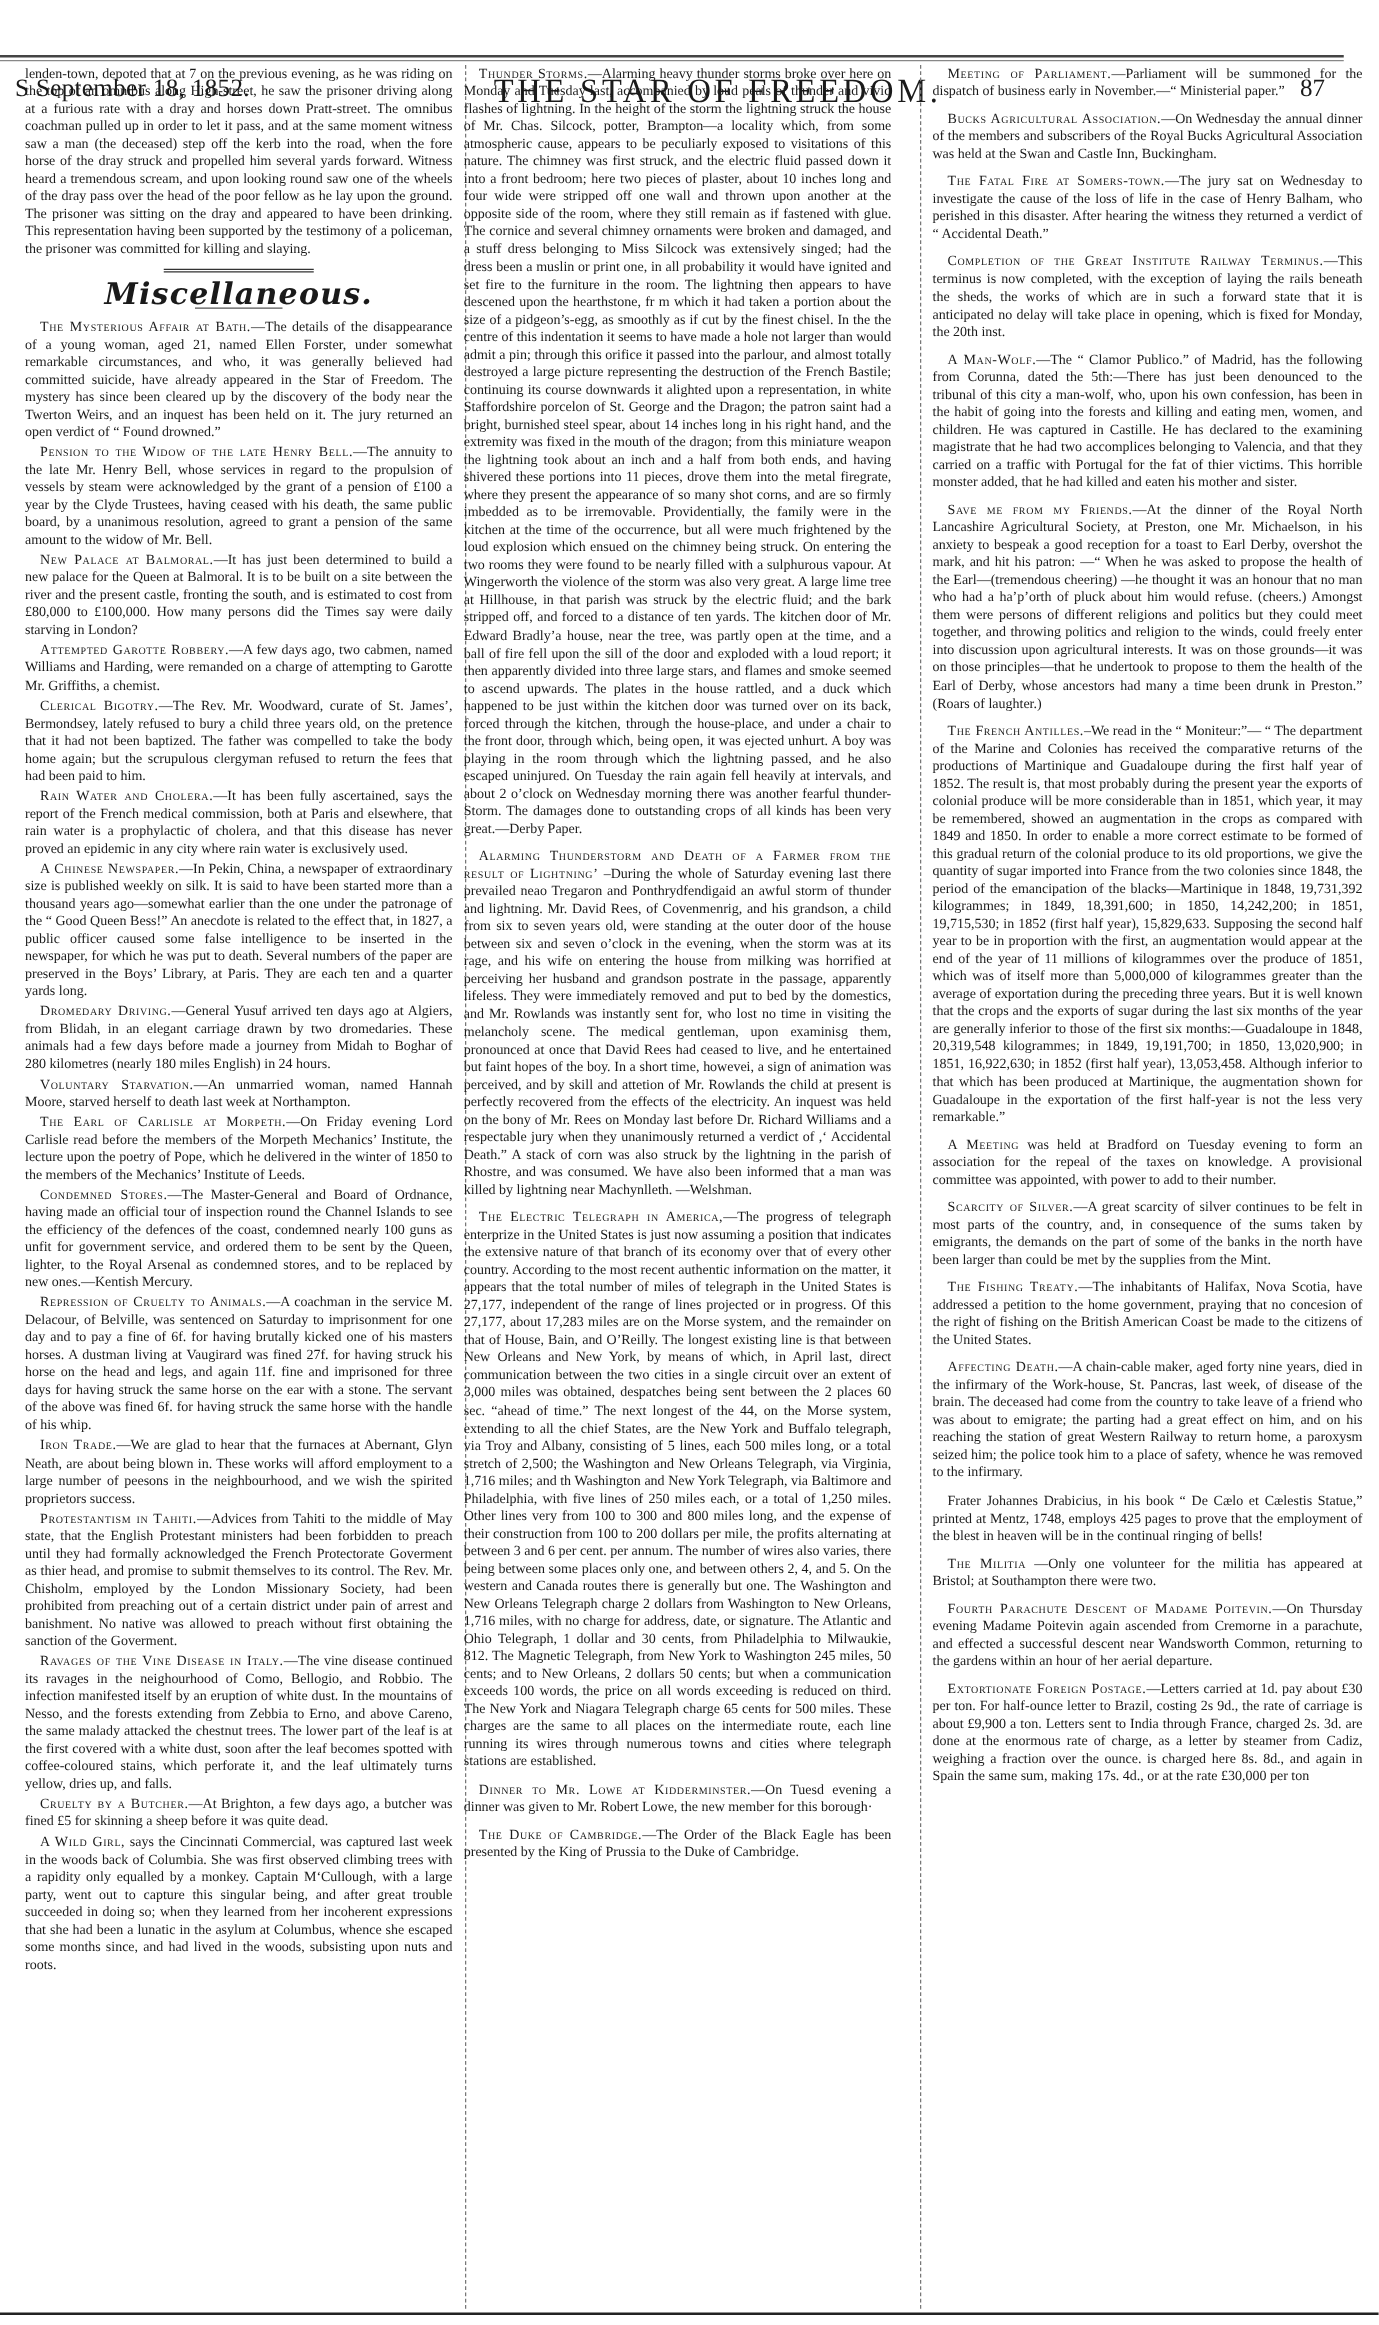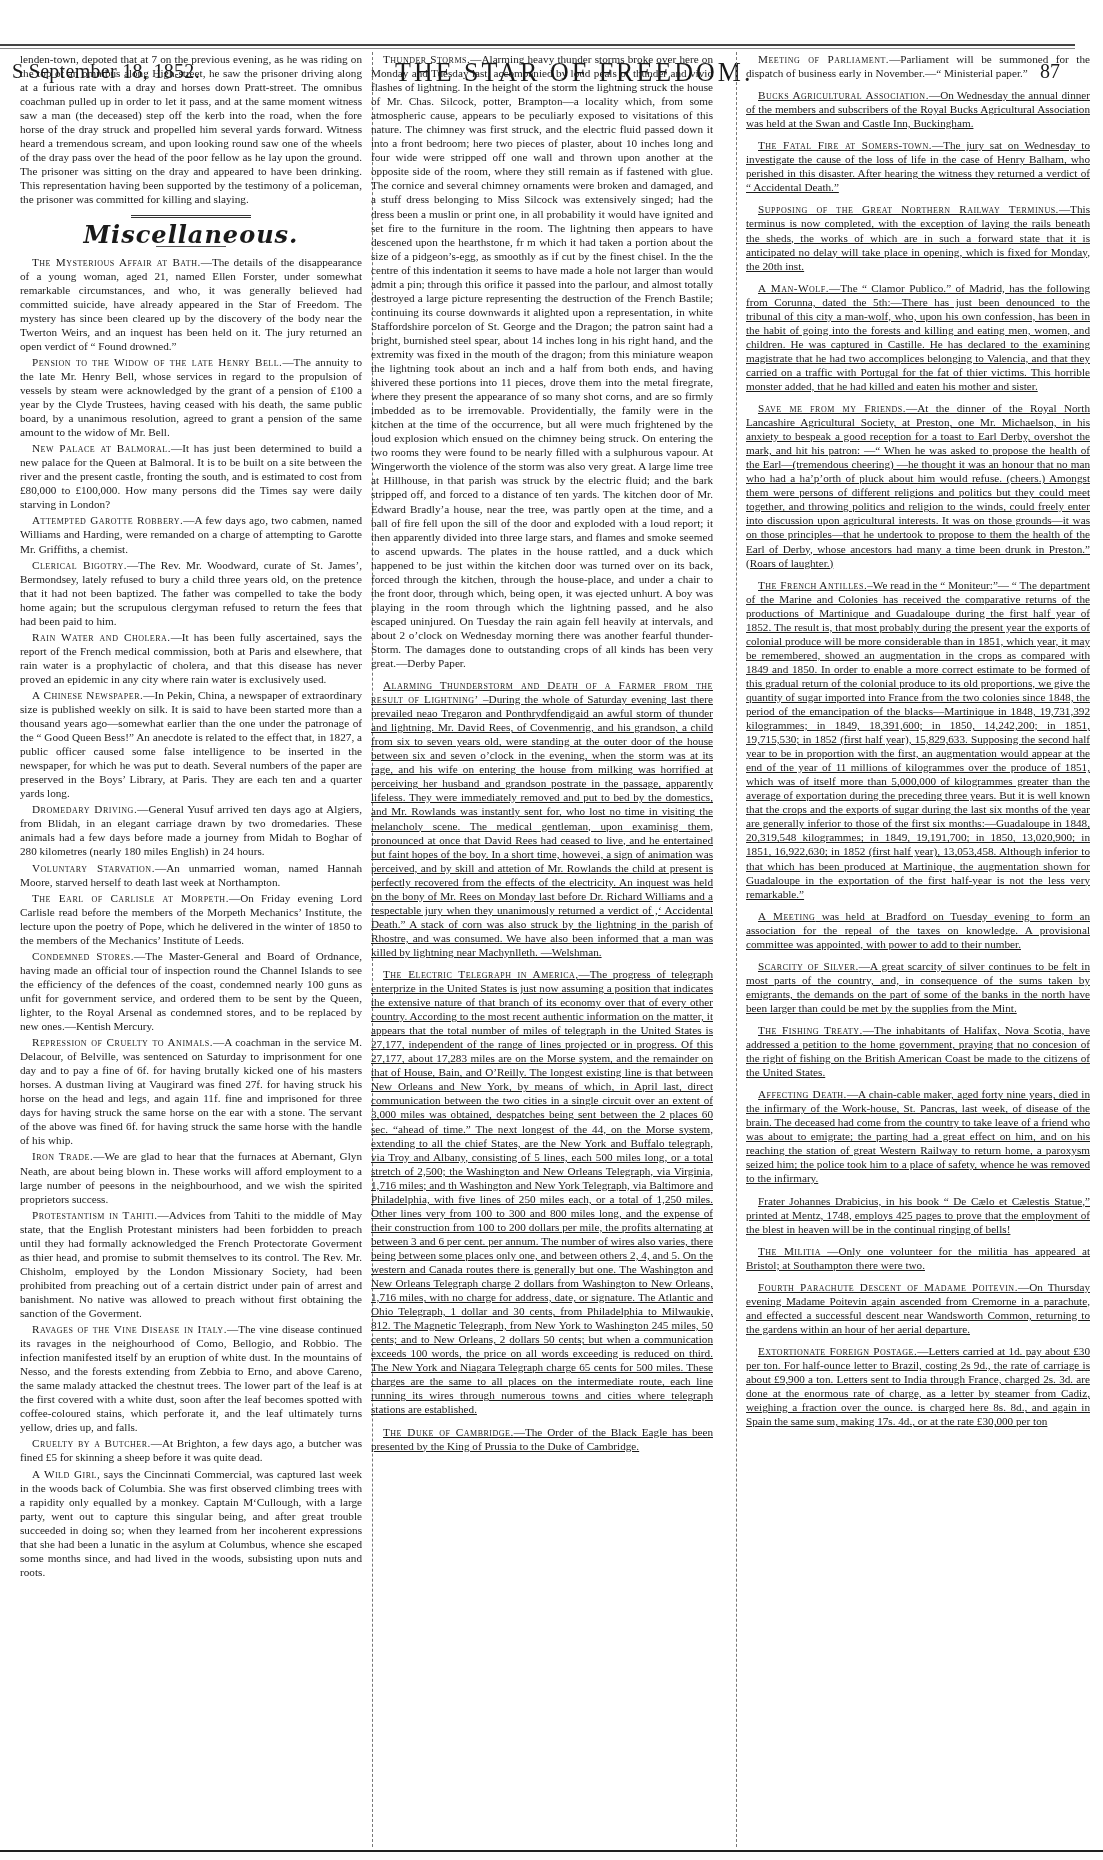--- a/index.html
+++ b/index.html
@@ -12,21 +12,21 @@
   .rule{position:absolute;left:0;top:44px;width:1075px;border-top:2px solid #444;}
   .rule2{position:absolute;left:0;top:48px;width:1075px;border-top:1px solid #888;}
   .col{position:absolute;top:52px;font-size:11.2px;line-height:14.05px;text-align:justify;}
   .col1{left:20px;width:342px;}
   .col2{left:371px;width:342px;}
   .col3{left:746px;width:344px;}
   .vline{position:absolute;top:52px;width:0;border-left:1px dashed #777;}
   .v1{left:372px;height:1795px;}
   .v2{left:736px;height:1795px;}
   p{margin:0 0 2px 0;text-indent:12px;hyphens:auto;}
-  p.gap{margin-top:8px;text-decoration:underline;}
+  p.gap{margin-top:8px;}
   .head{font-variant:small-caps;letter-spacing:0.5px;}
   .section{text-align:center;font-size:24px;font-weight:bold;margin:10px 0 4px;
            font-family:"DejaVu Serif",serif;letter-spacing:1px;font-style:italic;}
   .sec-rule{width:70px;margin:0 auto 8px;border-top:1px solid #555;}
   .short-rule{width:120px;margin:8px auto 4px;border-top:3px double #333;}
   .bottom{position:absolute;left:0;top:1850px;width:1103px;border-top:2px solid #222;}
 </style>
 </head>
 <body>
 
@@ -65,30 +65,31 @@
       <p><span class="head">Cruelty by a Butcher.</span><span>—At Brighton, a few days ago, a butcher was fined £5 for skinning a sheep before it was quite dead.</span></p>
       <p><span class="head">A Wild Girl,</span><span> says the Cincinnati Commercial, was captured last week in the woods back of Columbia. She was first observed climbing trees with a rapidity only equalled by a monkey. Captain M‘Cullough, with a large party, went out to capture this singular being, and after great trouble succeeded in doing so; when they learned from her incoherent expressions that she had been a lunatic in the asylum at Columbus, whence she escaped some months since, and had lived in the woods, subsisting upon nuts and roots.</span></p>
     </div>
 </div>
 
 <div class="col col2">
   <div id="c2">
       <p><span class="head">Thunder Storms.</span><span>—Alarming heavy thunder storms broke over here on Monday and Tuesday last, accompanied by loud peals of thunder and vivid flashes of lightning. In the height of the storm the lightning struck the house of Mr. Chas. Silcock, potter, Brampton—a locality which, from some atmospheric cause, appears to be peculiarly exposed to visitations of this nature. The chimney was first struck, and the electric fluid passed down it into a front bedroom; here two pieces of plaster, about 10 inches long and four wide were stripped off one wall and thrown upon another at the opposite side of the room, where they still remain as if fastened with glue. The cornice and several chimney ornaments were broken and damaged, and a stuff dress belonging to Miss Silcock was extensively singed; had the dress been a muslin or print one, in all probability it would have ignited and set fire to the furniture in the room. The lightning then appears to have descened upon the hearthstone, fr m which it had taken a portion about the size of a pidgeon’s-egg, as smoothly as if cut by the finest chisel. In the the centre of this indentation it seems to have made a hole not larger than would admit a pin; through this orifice it passed into the parlour, and almost totally destroyed a large picture representing the destruction of the French Bastile; continuing its course downwards it alighted upon a representation, in white Staffordshire porcelon of St. George and the Dragon; the patron saint had a bright, burnished steel spear, about 14 inches long in his right hand, and the extremity was fixed in the mouth of the dragon; from this miniature weapon the lightning took about an inch and a half from both ends, and having shivered these portions into 11 pieces, drove them into the metal firegrate, where they present the appearance of so many shot corns, and are so firmly imbedded as to be irremovable. Providentially, the family were in the kitchen at the time of the occurrence, but all were much frightened by the loud explosion which ensued on the chimney being struck. On entering the two rooms they were found to be nearly filled with a sulphurous vapour. At Wingerworth the violence of the storm was also very great. A large lime tree at Hillhouse, in that parish was struck by the electric fluid; and the bark stripped off, and forced to a distance of ten yards. The kitchen door of Mr. Edward Bradly’a house, near the tree, was partly open at the time, and a ball of fire fell upon the sill of the door and exploded with a loud report; it then apparently divided into three large stars, and flames and smoke seemed to ascend upwards. The plates in the house rattled, and a duck which happened to be just within the kitchen door was turned over on its back, forced through the kitchen, through the house-place, and under a chair to the front door, through which, being open, it was ejected unhurt. A boy was playing in the room through which the lightning passed, and he also escaped uninjured. On Tuesday the rain again fell heavily at intervals, and about 2 o’clock on Wednesday morning there was another fearful thunder-Storm. The damages done to outstanding crops of all kinds has been very great.—Derby Paper.</span></p>
       <p class="gap"><span class="head">Alarming Thunderstorm and Death of a Farmer from the result of Lightning’</span><span> –During the whole of Saturday evening last there prevailed neao Tregaron and Ponthrydfendigaid an awful storm of thunder and lightning. Mr. David Rees, of Covenmenrig, and his grandson, a child from six to seven years old, were standing at the outer door of the house between six and seven o’clock in the evening, when the storm was at its rage, and his wife on entering the house from milking was horrified at perceiving her husband and grandson postrate in the passage, apparently lifeless. They were immediately removed and put to bed by the domestics, and Mr. Rowlands was instantly sent for, who lost no time in visiting the melancholy scene. The medical gentleman, upon examinisg them, pronounced at once that David Rees had ceased to live, and he entertained but faint hopes of the boy. In a short time, howevei, a sign of animation was perceived, and by skill and attetion of Mr. Rowlands the child at present is perfectly recovered from the effects of the electricity. An inquest was held on the bony of Mr. Rees on Monday last before Dr. Richard Williams and a respectable jury when they unanimously returned a verdict of ,‘ Accidental Death.” A stack of corn was also struck by the lightning in the parish of Rhostre, and was consumed. We have also been informed that a man was killed by lightning near Machynlleth. —Welshman.</span></p>
       <p class="gap"><span class="head">The Electric Telegraph in America,</span><span>—The progress of telegraph enterprize in the United States is just now assuming a position that indicates the extensive nature of that branch of its economy over that of every other country. According to the most recent authentic information on the matter, it appears that the total number of miles of telegraph in the United States is 27,177, independent of the range of lines projected or in progress. Of this 27,177, about 17,283 miles are on the Morse system, and the remainder on that of House, Bain, and O’Reilly. The longest existing line is that between New Orleans and New York, by means of which, in April last, direct communication between the two cities in a single circuit over an extent of 3,000 miles was obtained, despatches being sent between the 2 places 60 sec. “ahead of time.” The next longest of the 44, on the Morse system, extending to all the chief States, are the New York and Buffalo telegraph, via Troy and Albany, consisting of 5 lines, each 500 miles long, or a total stretch of 2,500; the Washington and New Orleans Telegraph, via Virginia, 1,716 miles; and th Washington and New York Telegraph, via Baltimore and Philadelphia, with five lines of 250 miles each, or a total of 1,250 miles. Other lines very from 100 to 300 and 800 miles long, and the expense of their construction from 100 to 200 dollars per mile, the profits alternating at between 3 and 6 per cent. per annum. The number of wires also varies, there being between some places only one, and between others 2, 4, and 5. On the western and Canada routes there is generally but one. The Washington and New Orleans Telegraph charge 2 dollars from Washington to New Orleans, 1,716 miles, with no charge for address, date, or signature. The Atlantic and Ohio Telegraph, 1 dollar and 30 cents, from Philadelphia to Milwaukie, 812. The Magnetic Telegraph, from New York to Washington 245 miles, 50 cents; and to New Orleans, 2 dollars 50 cents; but when a communication exceeds 100 words, the price on all words exceeding is reduced on third. The New York and Niagara Telegraph charge 65 cents for 500 miles. These charges are the same to all places on the intermediate route, each line running its wires through numerous towns and cities where telegraph stations are established.</span></p>
+      <p class="gap"><span class="head">Dinner to Mr. Lowe at Kidderminster.</span><span>—On Tuesd evening a dinner was given to Mr. Robert Lowe, the new member for this borough·</span></p>
       <p class="gap"><span class="head">The Duke of Cambridge.</span><span>—The Order of the Black Eagle has been presented by the King of Prussia to the Duke of Cambridge.</span></p>
     </div>
 </div>
 
 <div class="col col3">
   <div id="c3">
       <p><span class="head">Meeting of Parliament.</span><span>—Parliament will be summoned for the dispatch of business early in November.—“ Ministerial paper.”</span></p>
       <p class="gap"><span class="head">Bucks Agricultural Association.</span><span>—On Wednesday the annual dinner of the members and subscribers of the Royal Bucks Agricultural Association was held at the Swan and Castle Inn, Buckingham.</span></p>
       <p class="gap"><span class="head">The Fatal Fire at Somers-town.</span><span>—The jury sat on Wednesday to investigate the cause of the loss of life in the case of Henry Balham, who perished in this disaster. After hearing the witness they returned a verdict of “ Accidental Death.”</span></p>
-      <p class="gap"><span class="head">Supposing of the Great Northern Railway Terminus.</span><span>—This terminus is now completed, with the exception of laying the rails beneath the sheds, the works of which are in such a forward state that it is anticipated no delay will take place in opening, which is fixed for Monday, the 20th inst.</span></p>
+      <p class="gap"><span class="head">Completion of the Great Institute Railway Terminus.</span><span>—This terminus is now completed, with the exception of laying the rails beneath the sheds, the works of which are in such a forward state that it is anticipated no delay will take place in opening, which is fixed for Monday, the 20th inst.</span></p>
       <p class="gap"><span class="head">A Man-Wolf.</span><span>—The “ Clamor Publico.” of Madrid, has the following from Corunna, dated the 5th:—There has just been denounced to the tribunal of this city a man-wolf, who, upon his own confession, has been in the habit of going into the forests and killing and eating men, women, and children. He was captured in Castille. He has declared to the examining magistrate that he had two accomplices belonging to Valencia, and that they carried on a traffic with Portugal for the fat of thier victims. This horrible monster added, that he had killed and eaten his mother and sister.</span></p>
       <p class="gap"><span class="head">Save me from my Friends.</span><span>—At the dinner of the Royal North Lancashire Agricultural Society, at Preston, one Mr. Michaelson, in his anxiety to bespeak a good reception for a toast to Earl Derby, overshot the mark, and hit his patron: —“ When he was asked to propose the health of the Earl—(tremendous cheering) —he thought it was an honour that no man who had a ha’p’orth of pluck about him would refuse. (cheers.) Amongst them were persons of different religions and politics but they could meet together, and throwing politics and religion to the winds, could freely enter into discussion upon agricultural interests. It was on those grounds—it was on those principles—that he undertook to propose to them the health of the Earl of Derby, whose ancestors had many a time been drunk in Preston.” (Roars of laughter.)</span></p>
       <p class="gap"><span class="head">The French Antilles.</span><span>–We read in the “ Moniteur:”— “ The department of the Marine and Colonies has received the comparative returns of the productions of Martinique and Guadaloupe during the first half year of 1852. The result is, that most probably during the present year the exports of colonial produce will be more considerable than in 1851, which year, it may be remembered, showed an augmentation in the crops as compared with 1849 and 1850. In order to enable a more correct estimate to be formed of this gradual return of the colonial produce to its old proportions, we give the quantity of sugar imported into France from the two colonies since 1848, the period of the emancipation of the blacks—Martinique in 1848, 19,731,392 kilogrammes; in 1849, 18,391,600; in 1850, 14,242,200; in 1851, 19,715,530; in 1852 (first half year), 15,829,633. Supposing the second half year to be in proportion with the first, an augmentation would appear at the end of the year of 11 millions of kilogrammes over the produce of 1851, which was of itself more than 5,000,000 of kilogrammes greater than the average of exportation during the preceding three years. But it is well known that the crops and the exports of sugar during the last six months of the year are generally inferior to those of the first six months:—Guadaloupe in 1848, 20,319,548 kilogrammes; in 1849, 19,191,700; in 1850, 13,020,900; in 1851, 16,922,630; in 1852 (first half year), 13,053,458. Although inferior to that which has been produced at Martinique, the augmentation shown for Guadaloupe in the exportation of the first half-year is not the less very remarkable.”</span></p>
       <p class="gap"><span class="head">A Meeting</span><span> was held at Bradford on Tuesday evening to form an association for the repeal of the taxes on knowledge. A provisional committee was appointed, with power to add to their number.</span></p>
       <p class="gap"><span class="head">Scarcity of Silver.</span><span>—A great scarcity of silver continues to be felt in most parts of the country, and, in consequence of the sums taken by emigrants, the demands on the part of some of the banks in the north have been larger than could be met by the supplies from the Mint.</span></p>
       <p class="gap"><span class="head">The Fishing Treaty.</span><span>—The inhabitants of Halifax, Nova Scotia, have addressed a petition to the home government, praying that no concesion of the right of fishing on the British American Coast be made to the citizens of the United States.</span></p>
       <p class="gap"><span class="head">Affecting Death.</span><span>—A chain-cable maker, aged forty nine years, died in the infirmary of the Work-house, St. Pancras, last week, of disease of the brain. The deceased had come from the country to take leave of a friend who was about to emigrate; the parting had a great effect on him, and on his reaching the station of great Western Railway to return home, a paroxysm seized him; the police took him to a place of safety, whence he was removed to the infirmary.</span></p>
       <p class="gap"><span>Frater Johannes Drabicius, in his book “ De Cælo et Cælestis Statue,” printed at Mentz, 1748, employs 425 pages to prove that the employment of the blest in heaven will be in the continual ringing of bells!</span></p>
       <p class="gap"><span class="head">The Militia</span><span> —Only one volunteer for the militia has appeared at Bristol; at Southampton there were two.</span></p>
       <p class="gap"><span class="head">Fourth Parachute Descent of Madame Poitevin.</span><span>—On Thursday evening Madame Poitevin again ascended from Cremorne in a parachute, and effected a successful descent near Wandsworth Common, returning to the gardens within an hour of her aerial departure.</span></p>

